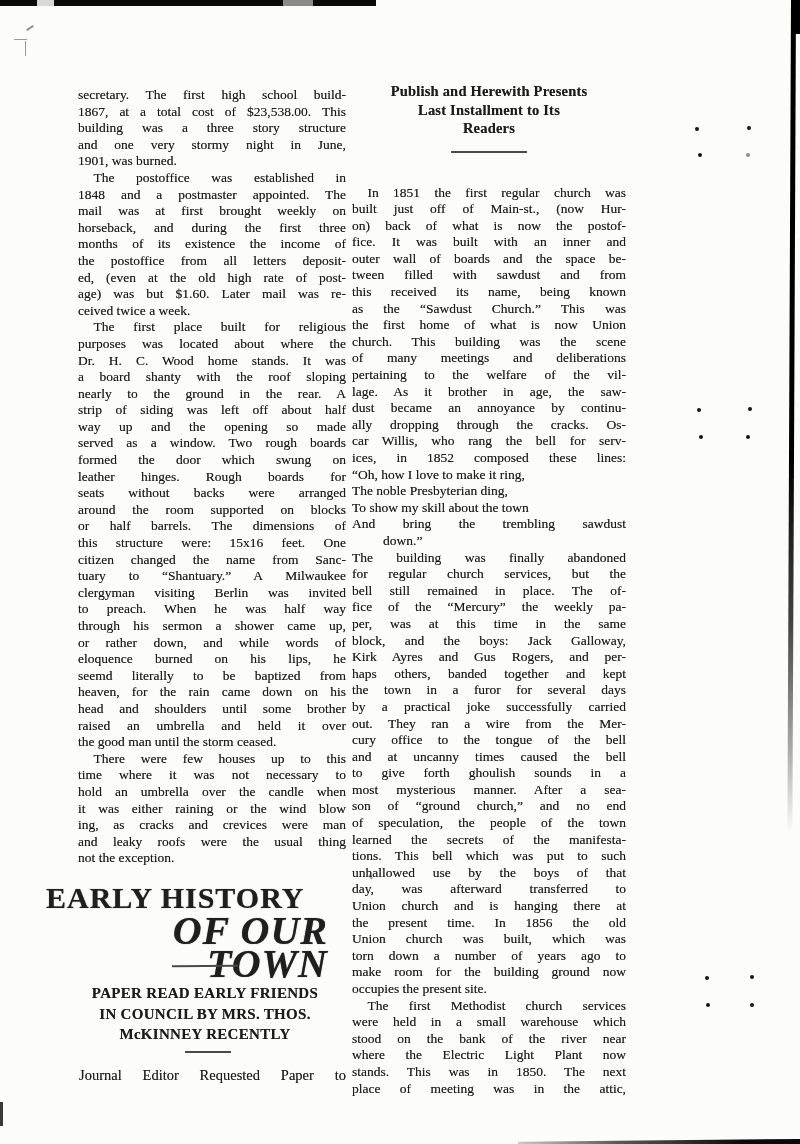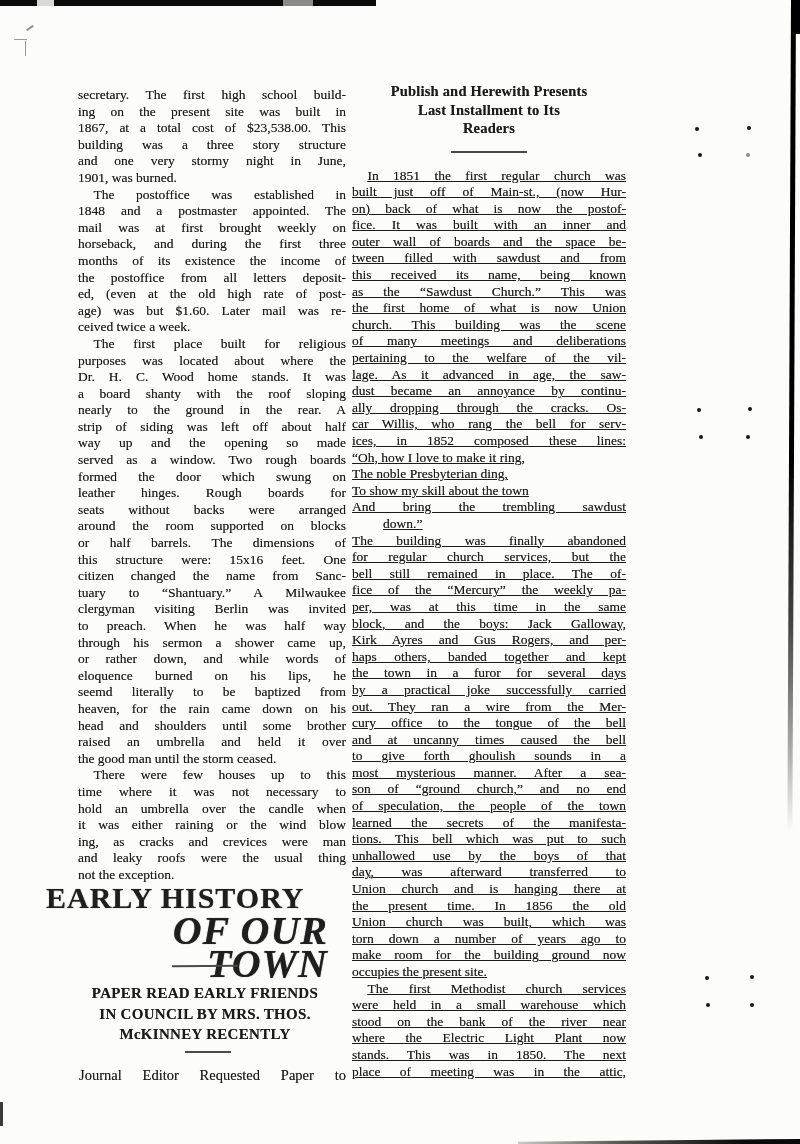--- a/index.html
+++ b/index.html
@@ -36,21 +36,21 @@
   .tl{text-align:justify;text-align-last:justify;white-space:normal;}
   .tl.flush{text-align-last:left;}
   .tl.ind{text-indent:1.15em;}
   .tl.poem{padding-left:2.3em;}
   .centered .tl{text-align:right;text-align-last:center;font-weight:bold;}
   .rc-heading{font-size:14.5px;line-height:18.5px;letter-spacing:0.2px;}
   .divider{height:2px;background:#4a4a48;}
   .div-headline{position:absolute;left:172px;top:965px;width:66px;transform:rotate(-0.6deg);}
   .div-subhead{position:absolute;left:185px;top:1051px;width:46px;}
   .div-rcol{width:76px;margin:13px auto 0 auto;}
-  .rc-body{margin-top:15px;text-decoration:underline;}
+  .rc-body{margin-top:32px;}
   
   .headline{position:absolute;left:46px;top:882px;width:286px;
     font-weight:bold;color:#1f1f1f;
     text-shadow:0 0 1px rgba(0,0,0,0.6);}
   .headline .l1{font-size:30px;line-height:32px;letter-spacing:1px;}
   .headline .l2{font-size:40px;line-height:33px;letter-spacing:1px;text-align:right;padding-right:4px;font-style:italic;}
   .subhead{position:absolute;left:62px;top:983px;width:286px;
     font-size:15px;line-height:20.5px;font-weight:bold;text-align:center;letter-spacing:0.3px;
     text-shadow:0 0 0.6px rgba(0,0,0,0.5);}
   .byline{position:absolute;left:79px;top:1067px;width:267px;
@@ -83,21 +83,20 @@
   <div class="speck" style="left:699px;top:435px;"></div>
   <div class="speck" style="left:746px;top:435px;"></div>
   <div class="speck" style="left:705px;top:976px;"></div>
   <div class="speck" style="left:750px;top:975px;"></div>
   <div class="speck" style="left:706px;top:1003px;"></div>
   <div class="speck" style="left:750px;top:1003px;"></div>
   <div class="speck tick" style="left:368px;top:876px;"></div>
 
   <div class="col col-left">
       <div class="tl">secretary. The first high school build-</div>
-      <div class="tl">ing on the present site was built in</div>
       <div class="tl">1867, at a total cost of $23,538.00. This</div>
       <div class="tl">building was a three story structure</div>
       <div class="tl">and one very stormy night in June,</div>
       <div class="tl flush">1901, was burned.</div>
       <div class="tl ind">The postoffice was established in</div>
       <div class="tl">1848 and a postmaster appointed. The</div>
       <div class="tl">mail was at first brought weekly on</div>
       <div class="tl">horseback, and during the first three</div>
       <div class="tl">months of its existence the income of</div>
       <div class="tl">the postoffice from all letters deposit-</div>
@@ -167,21 +166,21 @@
         <div class="tl">on) back of what is now the postof-</div>
         <div class="tl">fice. It was built with an inner and</div>
         <div class="tl">outer wall of boards and the space be-</div>
         <div class="tl">tween filled with sawdust and from</div>
         <div class="tl">this received its name, being known</div>
         <div class="tl">as the “Sawdust Church.” This was</div>
         <div class="tl">the first home of what is now Union</div>
         <div class="tl">church. This building was the scene</div>
         <div class="tl">of many meetings and deliberations</div>
         <div class="tl">pertaining to the welfare of the vil-</div>
-        <div class="tl">lage. As it advanced in age, the saw-</div>
+        <div class="tl">lage. As it brother in age, the saw-</div>
         <div class="tl">dust became an annoyance by continu-</div>
         <div class="tl">ally dropping through the cracks. Os-</div>
         <div class="tl">car Willis, who rang the bell for serv-</div>
         <div class="tl">ices, in 1852 composed these lines:</div>
         <div class="tl flush">“Oh, how I love to make it ring,</div>
         <div class="tl flush">The noble Presbyterian ding,</div>
         <div class="tl flush">To show my skill about the town</div>
         <div class="tl">And bring the trembling sawdust</div>
         <div class="tl flush poem">down.”</div>
         <div class="tl">The building was finally abandoned</div>

